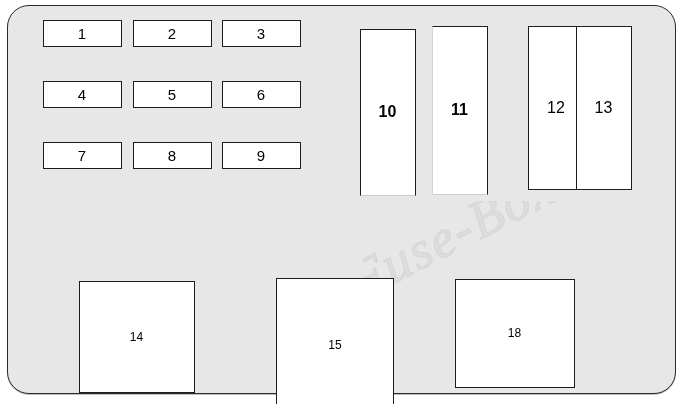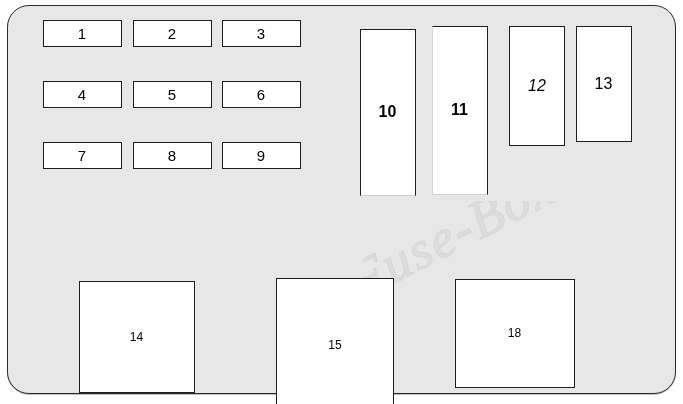--- a/index.html
+++ b/index.html
@@ -123,24 +123,24 @@
       </div>
       <div class="fuse fuse-small" style="left: 213.5px; top: 135.5px; width: 79px; height: 27px;">
         <span class="label">9</span>
       </div>
       <div class="fuse fuse-tall fade-bottom" style="left: 351.5px; top: 22.5px; width: 56px; height: 167px;">
         <span class="label">10</span>
       </div>
       <div class="fuse fuse-tall fade-bottom fade-left" style="left: 423.5px; top: 19.5px; width: 56px; height: 169px;">
         <span class="label">11</span>
       </div>
-      <div class="fuse fuse-tall" style="left: 501px; top: 19.5px; width: 56px; height: 120px; font-style: italic;">
+      <div class="fuse fuse-tall" style="left: 520px; top: 19.5px; width: 56px; height: 164px;">
         <span class="label">12</span>
       </div>
-      <div class="fuse fuse-tall" style="left: 567.5px; top: 19.5px; width: 56px; height: 116px;">
+      <div class="fuse fuse-tall" style="left: 567.5px; top: 19.5px; width: 56px; height: 164px;">
         <span class="label">13</span>
       </div>
       <div class="fuse fuse-big" style="left: 70.5px; top: 274.5px; width: 116px; height: 112px;">
         <span class="label">14</span>
       </div>
       <div class="fuse fuse-big" style="left: 268px; top: 271.5px; width: 118px; height: 135px; text-align: center;">
         <span class="label">15</span>
       </div>
       <div class="fuse fuse-big" style="left: 446.5px; top: 272.5px; width: 120px; height: 109px;">
         <span class="label">18</span>

